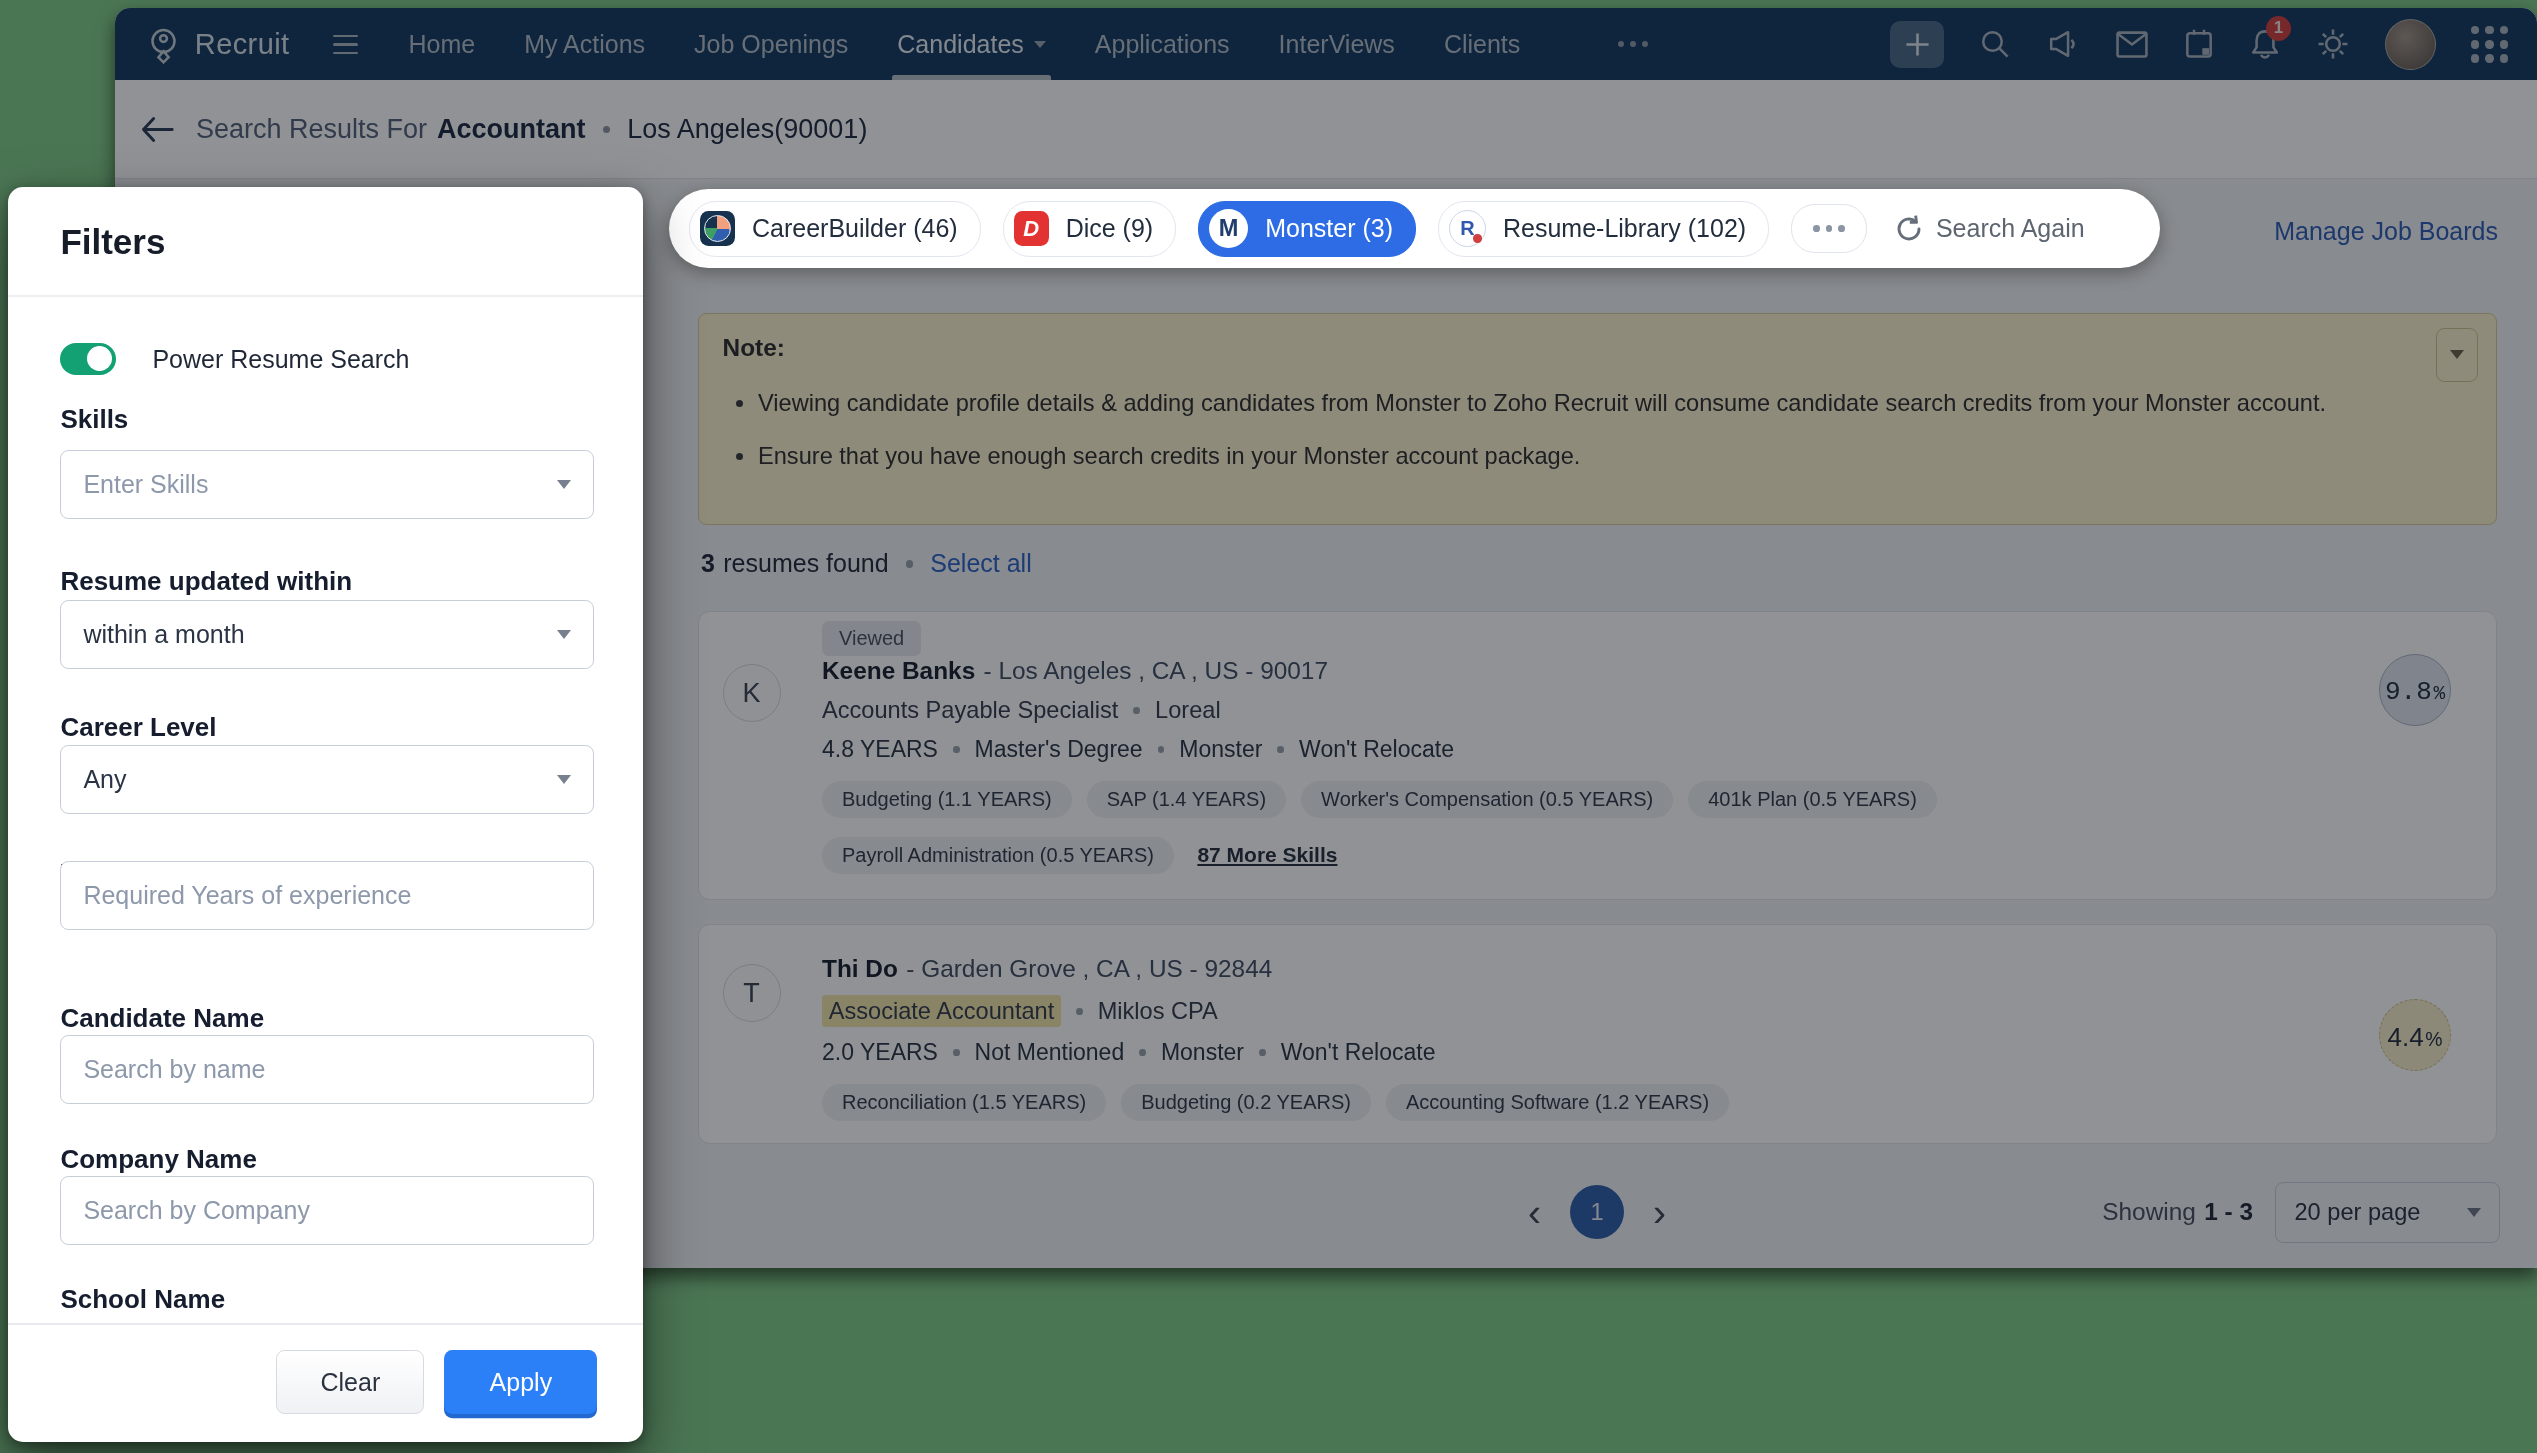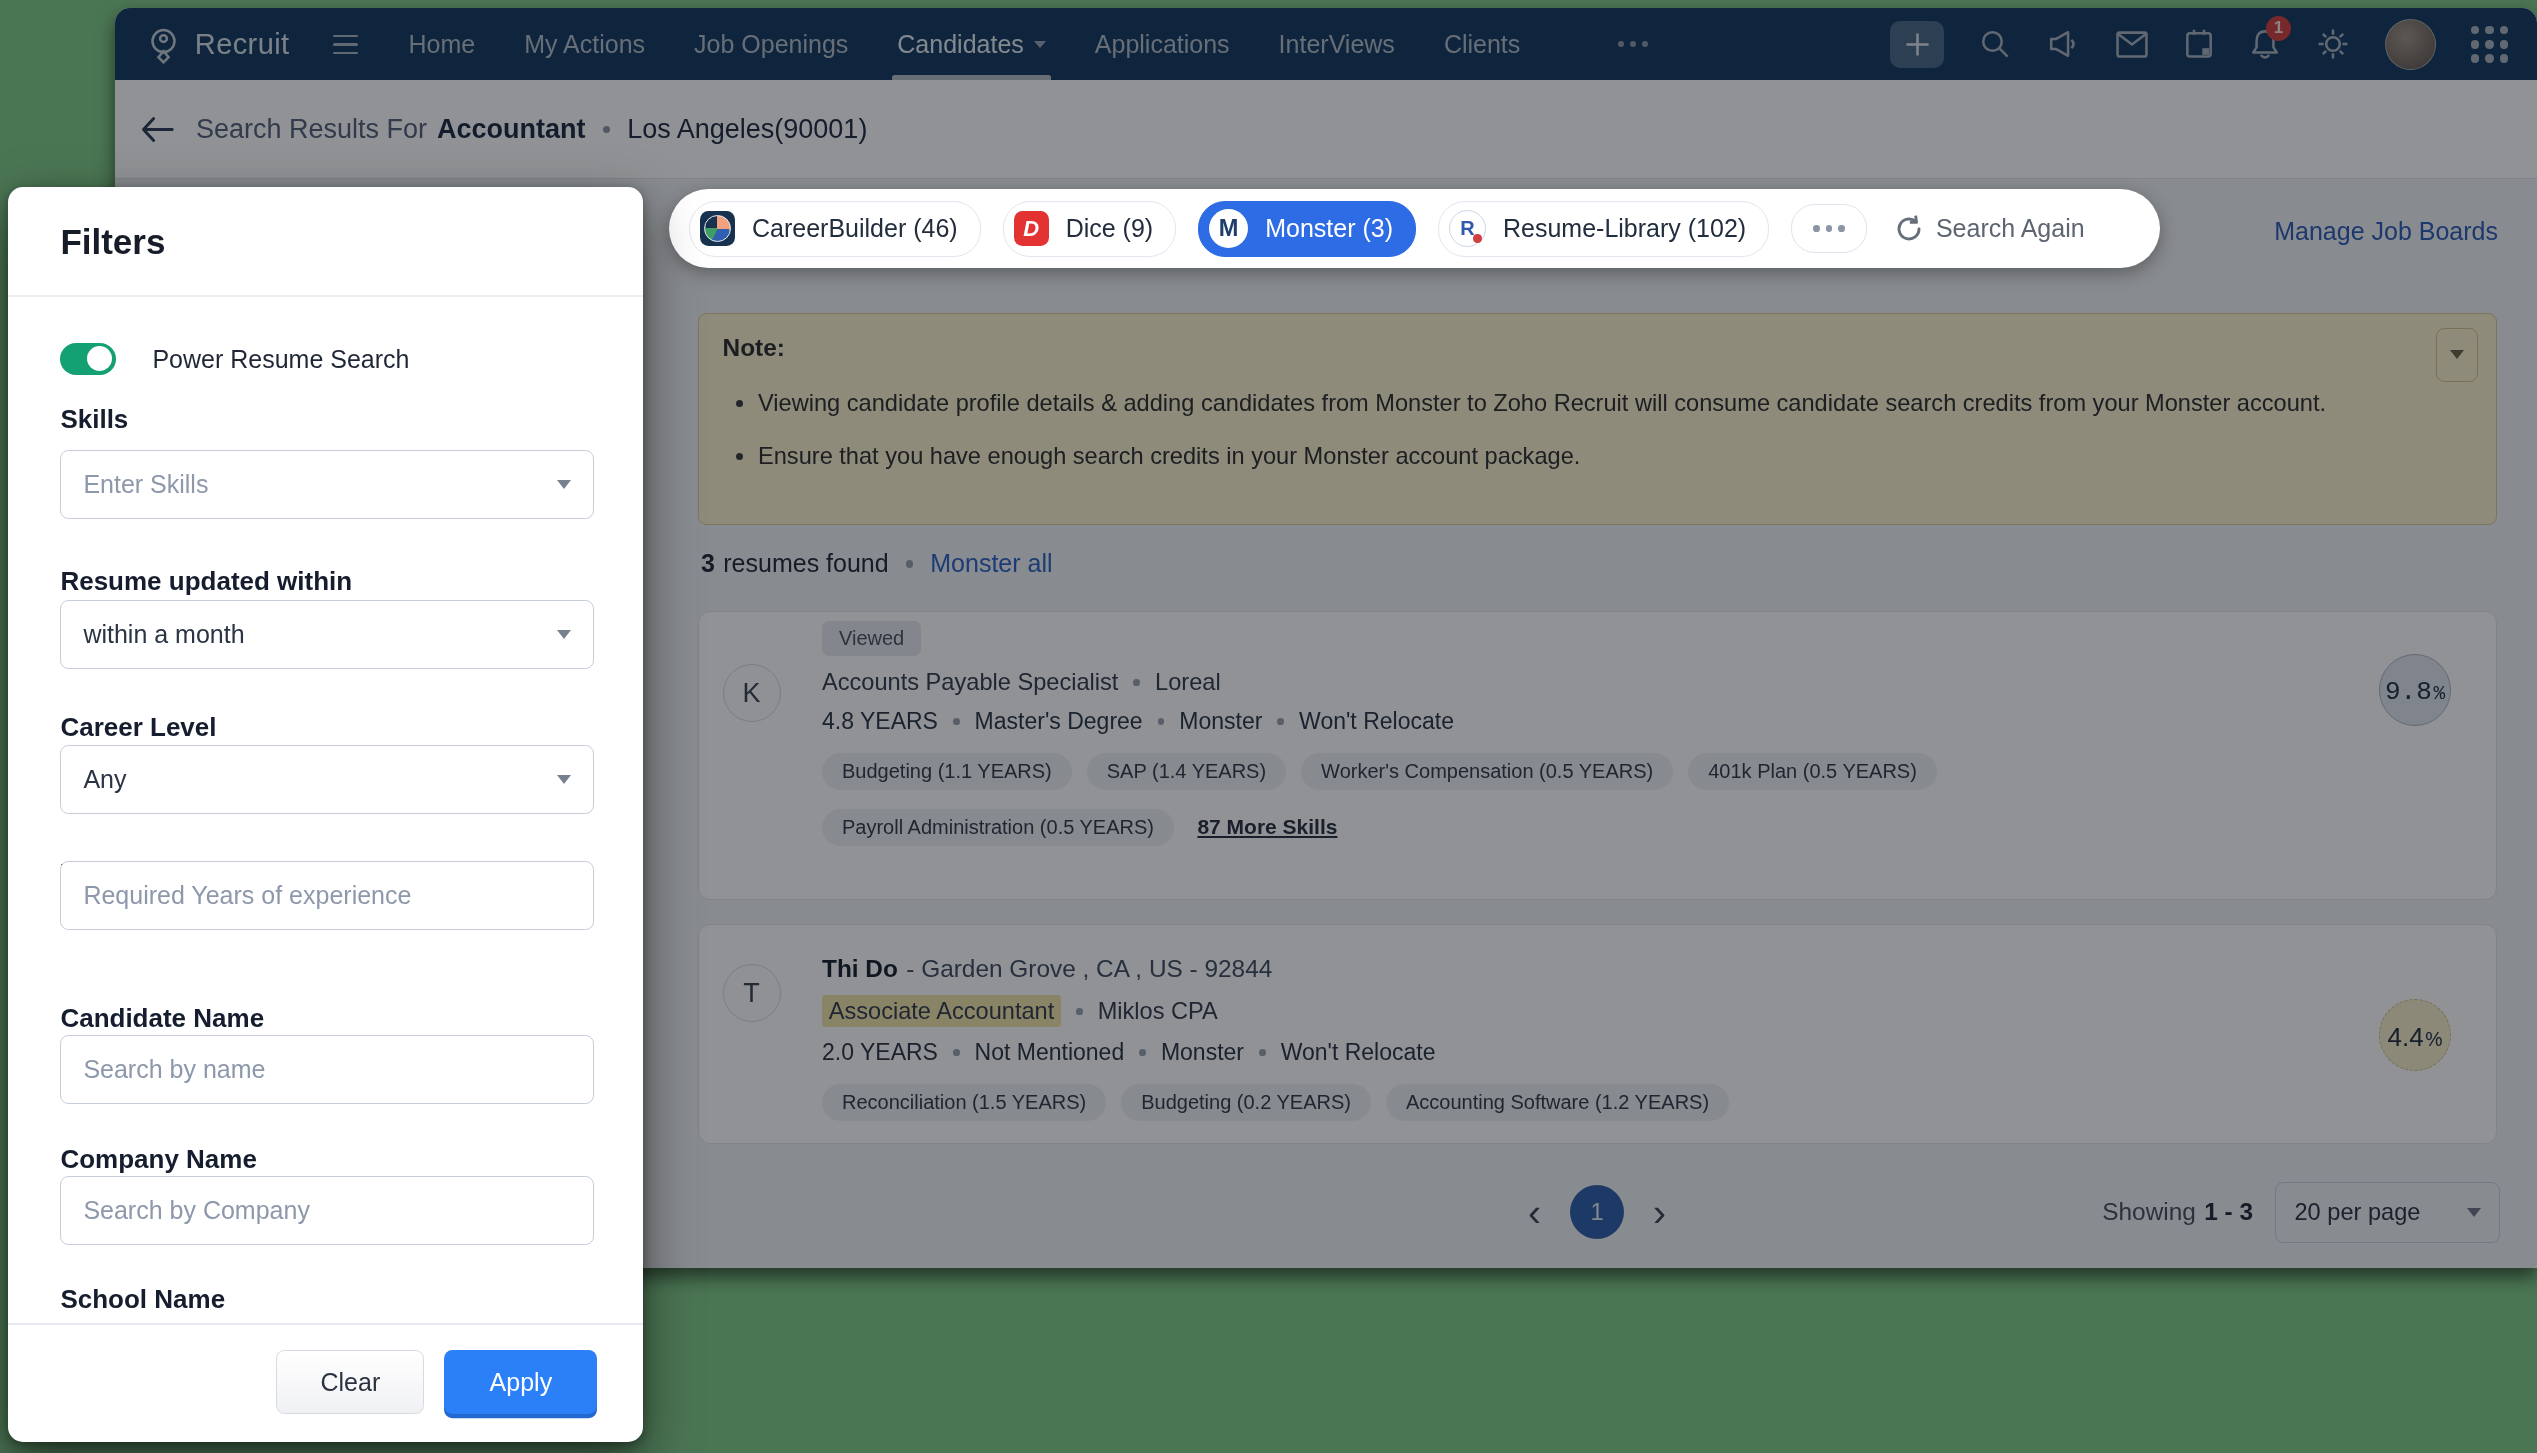--- a/index.html
+++ b/index.html
@@ -283,31 +283,35 @@
         <div class="note-list">
           <div class="note-item">Viewing candidate profile details &amp; adding candidates from Monster to Zoho Recruit will consume candidate search credits from your Monster account.</div>
           <div class="note-item">Ensure that you have enough search credits in your Monster account package.</div>
         </div>
       </div>
 
       <div class="results-row">
         <span class="res-count">3</span>
         <span>resumes found</span>
         <span class="middot"></span>
-        <span class="select-all">Monster all</span>
+        <span class="select-all">Select all</span>
       </div>
 
       <div class="card card1">
         <span class="viewed">Viewed</span>
         <div class="cavatar">K</div>
         <div class="match">
             <span>9.8</span>
             <span class="pct">%</span>
           </div>
         <div class="cbody">
+          <div class="cline">
+            <span class="cname">Keene Banks</span>
+            <span class="cloc">- Los Angeles , CA , US - 90017</span>
+          </div>
           <div class="cline cline2">
             <span>Accounts Payable Specialist</span>
             <span class="dot"></span>
             <span>Loreal</span>
           </div>
           <div class="cline cline3">
             <span>4.8 YEARS</span>
             <span class="dot"></span>
             <span>Master's Degree</span>
             <span class="dot"></span>

